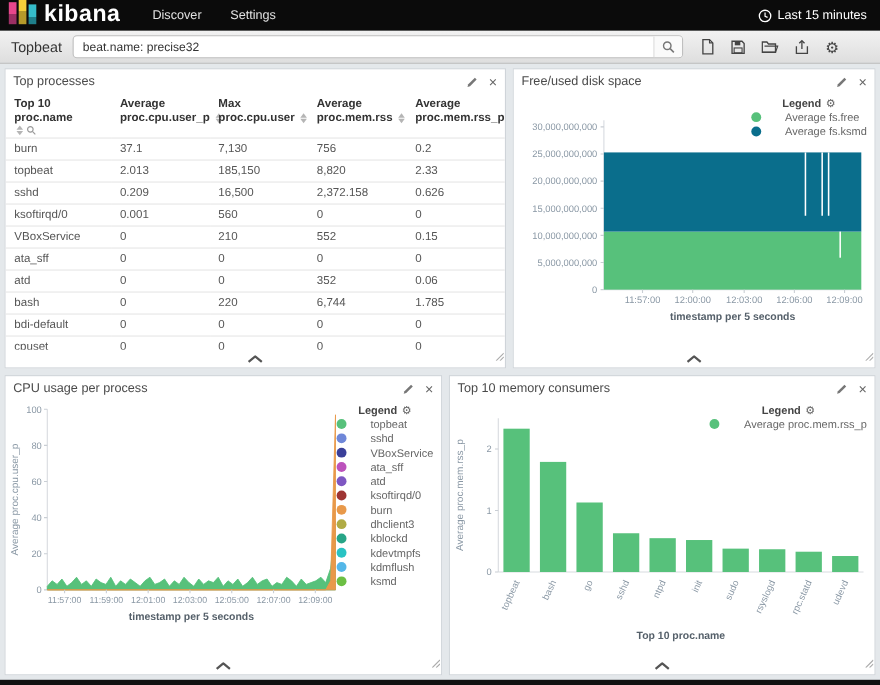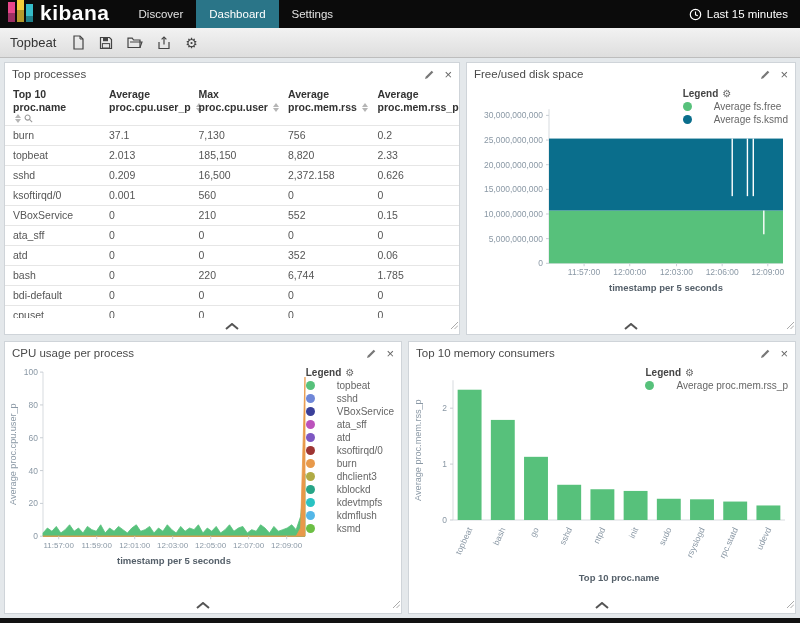--- a/index.html
+++ b/index.html
@@ -54,57 +54,65 @@
 .proc th.c0{width:96px}
 .proc td{padding:3px 8px;border-top:1px solid #e6e6e6;line-height:13px;overflow:hidden;white-space:nowrap}
 .th-l2{display:flex;align-items:center;gap:3px}
 .sort{display:inline-flex;flex-direction:column;gap:1px;margin-left:2px}
 .sort i{width:0;height:0;border-left:3px solid transparent;border-right:3px solid transparent;display:block}
 .sort .up{border-bottom:4px solid #b5b5b5}
 .sort .dn{border-top:4px solid #b5b5b5}
 
 
 .legend{position:absolute;top:3px;right:7px;z-index:2}
-.legend-head{display:flex;align-items:center;justify-content:flex-start;gap:4px;font-size:10px;font-weight:bold;color:#444}
+.legend-head{display:flex;align-items:center;justify-content:center;gap:4px;font-size:10px;font-weight:bold;color:#444}
 .legend-gear{font-size:10px;color:#666;cursor:pointer;font-weight:normal}
-.legend-item{display:flex;align-items:center;gap:22px;font-size:10px;color:#666;margin-top:2px;cursor:pointer}
+.legend-item{display:flex;align-items:flex-start;gap:22px;font-size:10px;color:#666;margin-top:2px;cursor:pointer}
 .dot{width:9px;height:9px;border-radius:50%;flex:0 0 auto}
 svg.chart{position:absolute;left:0;top:0;width:100%;height:100%}
 
 
 .bottom-bar{height:11px;background:#111;width:100%}
 </style>
 </head>
 <body>
 
 <div class="navbar">
   <div class="brand">
     <span class="stripes">
         <i class="s1"></i>
         <i class="s2"></i>
         <i class="s3"></i>
       </span>
     <span class="brand-text">kibana</span>
   </div>
   <div class="nav-items">
       <div class="nav-item">Discover</div>
-      <div class="nav-item active">Dashboard</div>
       <div class="nav-item">Settings</div>
     </div>
   <div class="nav-right">
     <svg width="13" height="13" viewBox="0 0 13 13">
       <circle cx="6.5" cy="6.5" r="5.2" fill="none" stroke="#fff" stroke-width="1.2"></circle>
       <path d="M6.5 3.4 L6.5 6.8 L8.8 7.8" fill="none" stroke="#fff" stroke-width="1.1"></path>
     </svg>
     <span>Last 15 minutes</span>
   </div>
 </div>
 
 <div class="toolbar">
   <span class="dash-title">Topbeat</span>
+  <div class="searchbar">
+    <input type="text" value="beat.name: precise32" style="">
+    <span class="search-btn">
+      <svg width="12" height="12" viewBox="0 0 12 12">
+        <circle cx="4.6" cy="4.6" r="3.4" fill="none" stroke="#777" stroke-width="1.3"></circle>
+        <line x1="7.2" y1="7.2" x2="10.6" y2="10.6" stroke="#777" stroke-width="1.4"></line>
+      </svg>
+    </span>
+  </div>
   <div class="toolbar-icons">
     <span class="tico">
       <svg width="13" height="15" viewBox="0 0 13 15">
         <path d="M2 1 H8 L11 4 V14 H2 Z" fill="none" stroke="#444" stroke-width="1.2"></path>
         <path d="M8 1 L8 4 L11 4" fill="none" stroke="#444" stroke-width="1"></path>
       </svg>
     </span>
     <span class="tico">
       <svg width="14" height="14" viewBox="0 0 14 14">
         <path d="M1.5 1.5 H10.5 L12.5 3.5 V12.5 H1.5 Z" fill="none" stroke="#444" stroke-width="1.2"></path>

